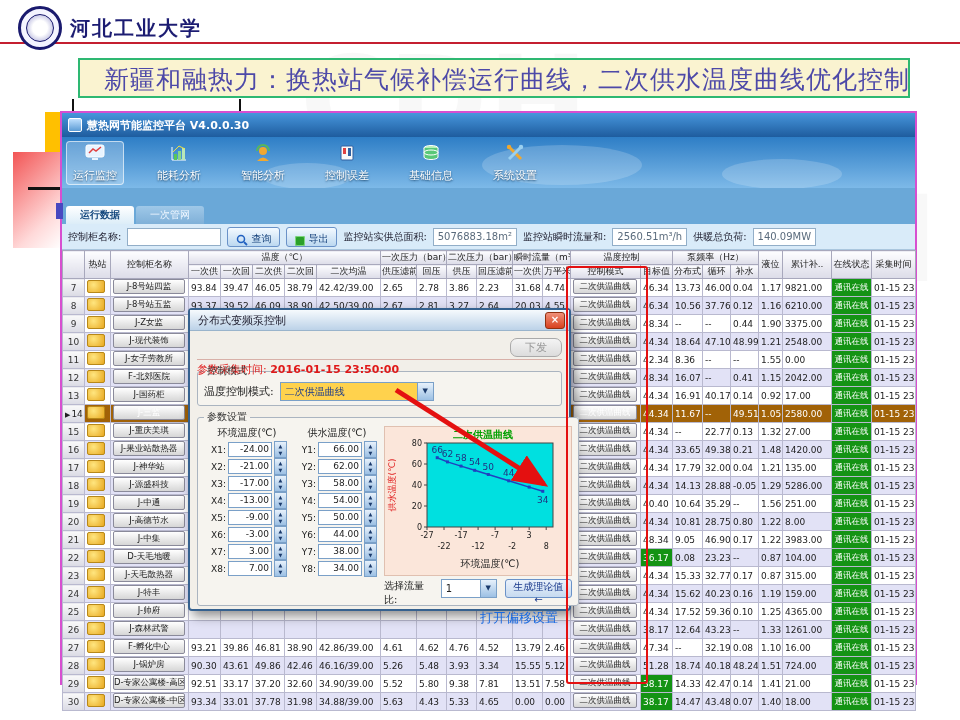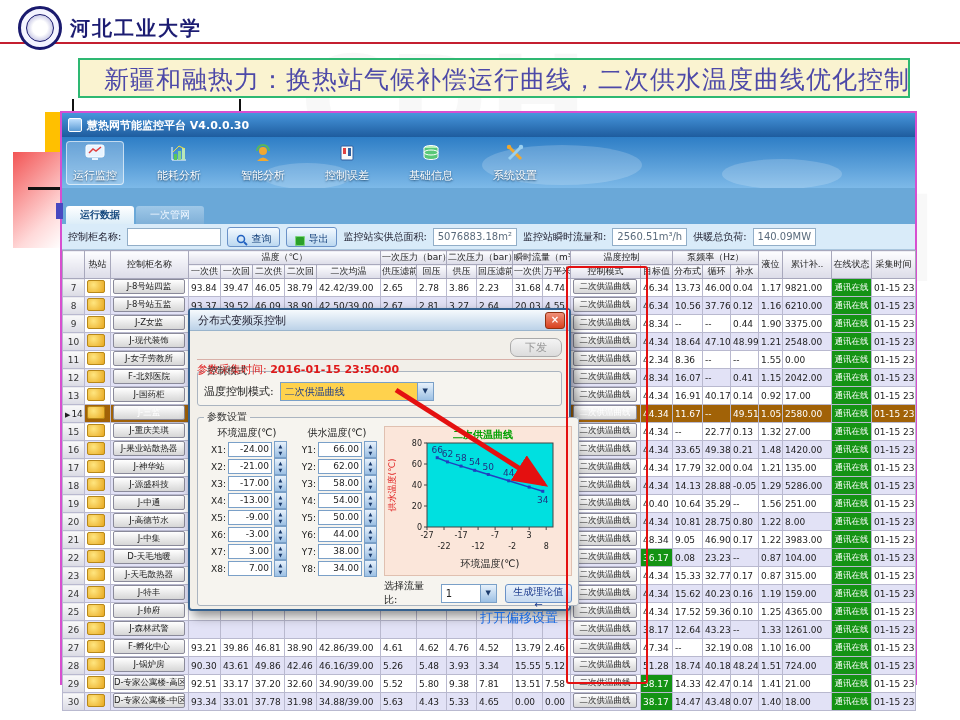--- a/index.html
+++ b/index.html
@@ -97,21 +97,21 @@
   .pwrap{display:flex;gap:4px;}
   .pcol{width:86px;}
   .phead{font-size:10px;text-align:center;height:15px;color:#222;}
   .prow{display:flex;align-items:center;height:17px;gap:2px;}
   .plab{width:22px;font-size:9px;text-align:right;color:#222;}
   .pin{width:40px;height:13px;line-height:13px;background:#fff;border:1px solid #7aa0c8;font-size:9px;text-align:right;padding-right:2px;color:#222;}
   .spin{width:11px;height:15px;background:linear-gradient(#e7f1fb,#9cc0e4);border:1px solid #7aa0c8;display:inline-flex;flex-direction:column;align-items:center;justify-content:center;line-height:6px;}
   .spin i{font-style:normal;font-size:5px;color:#1a3a6c;display:block;height:7px;}
   .chartcol{width:188px;}
   .chartpanel{width:186px;height:148px;background:#fbe6da;border:1px solid #e0c0b0;}
-  .flowrow{display:flex;align-items:center;gap:8px;margin-top:3px;font-size:10px;color:#222;}
+  .flowrow{display:flex;align-items:flex-start;gap:8px;margin-top:3px;font-size:10px;color:#222;}
   .genbtn{height:19px;padding:0 6px;background:linear-gradient(#eaf2fb,#c6daf0);border:1px solid #6a92c8;border-radius:3px;color:#1a3a8c;font-size:10px;font-family:inherit;}
   .dlg-foot{text-align:right;padding:3px 4px 0 0;}
   .offsetlink{color:#1a6ae0;font-size:13px;font-family:Liberation Mono, monospace;}
 </style>
 </head>
 <body>
 
 <span class="wm">CDH</span>
 <span class="wm">CDH</span>
 <span class="wm">CDH</span>

